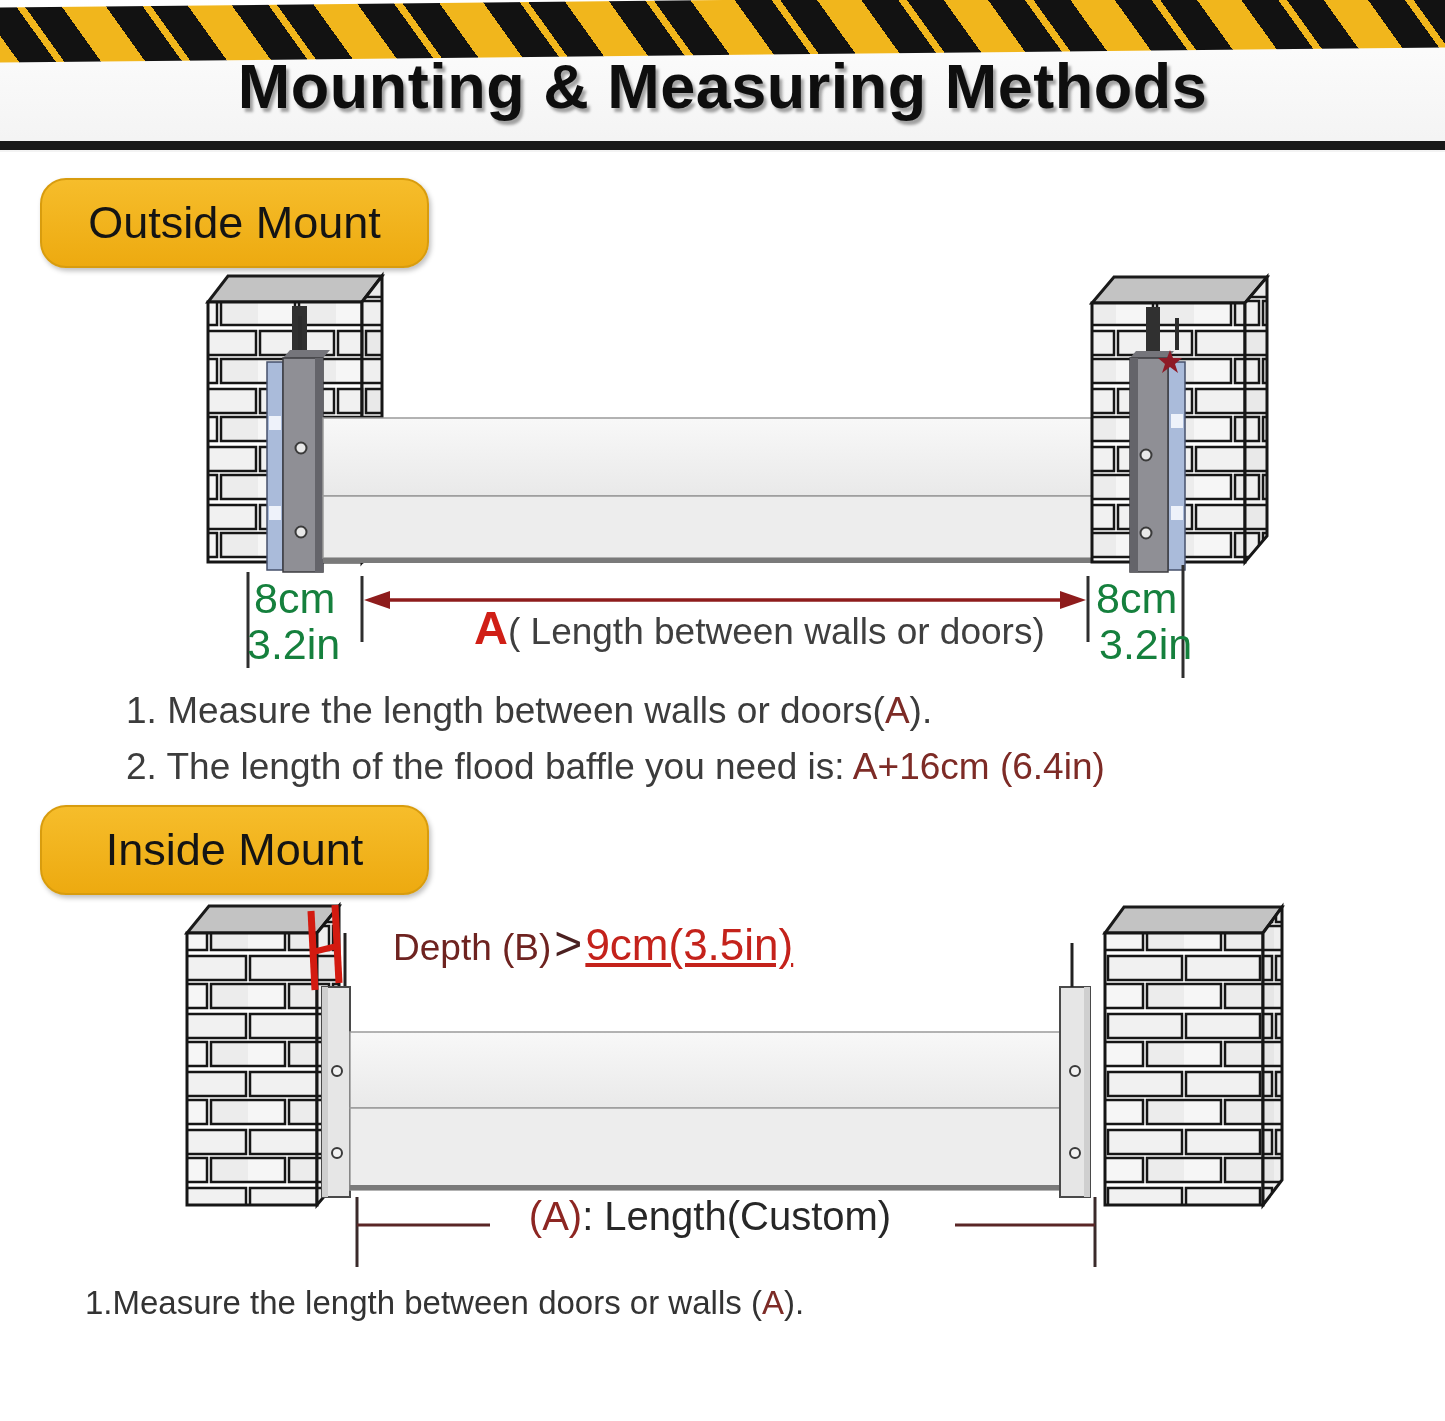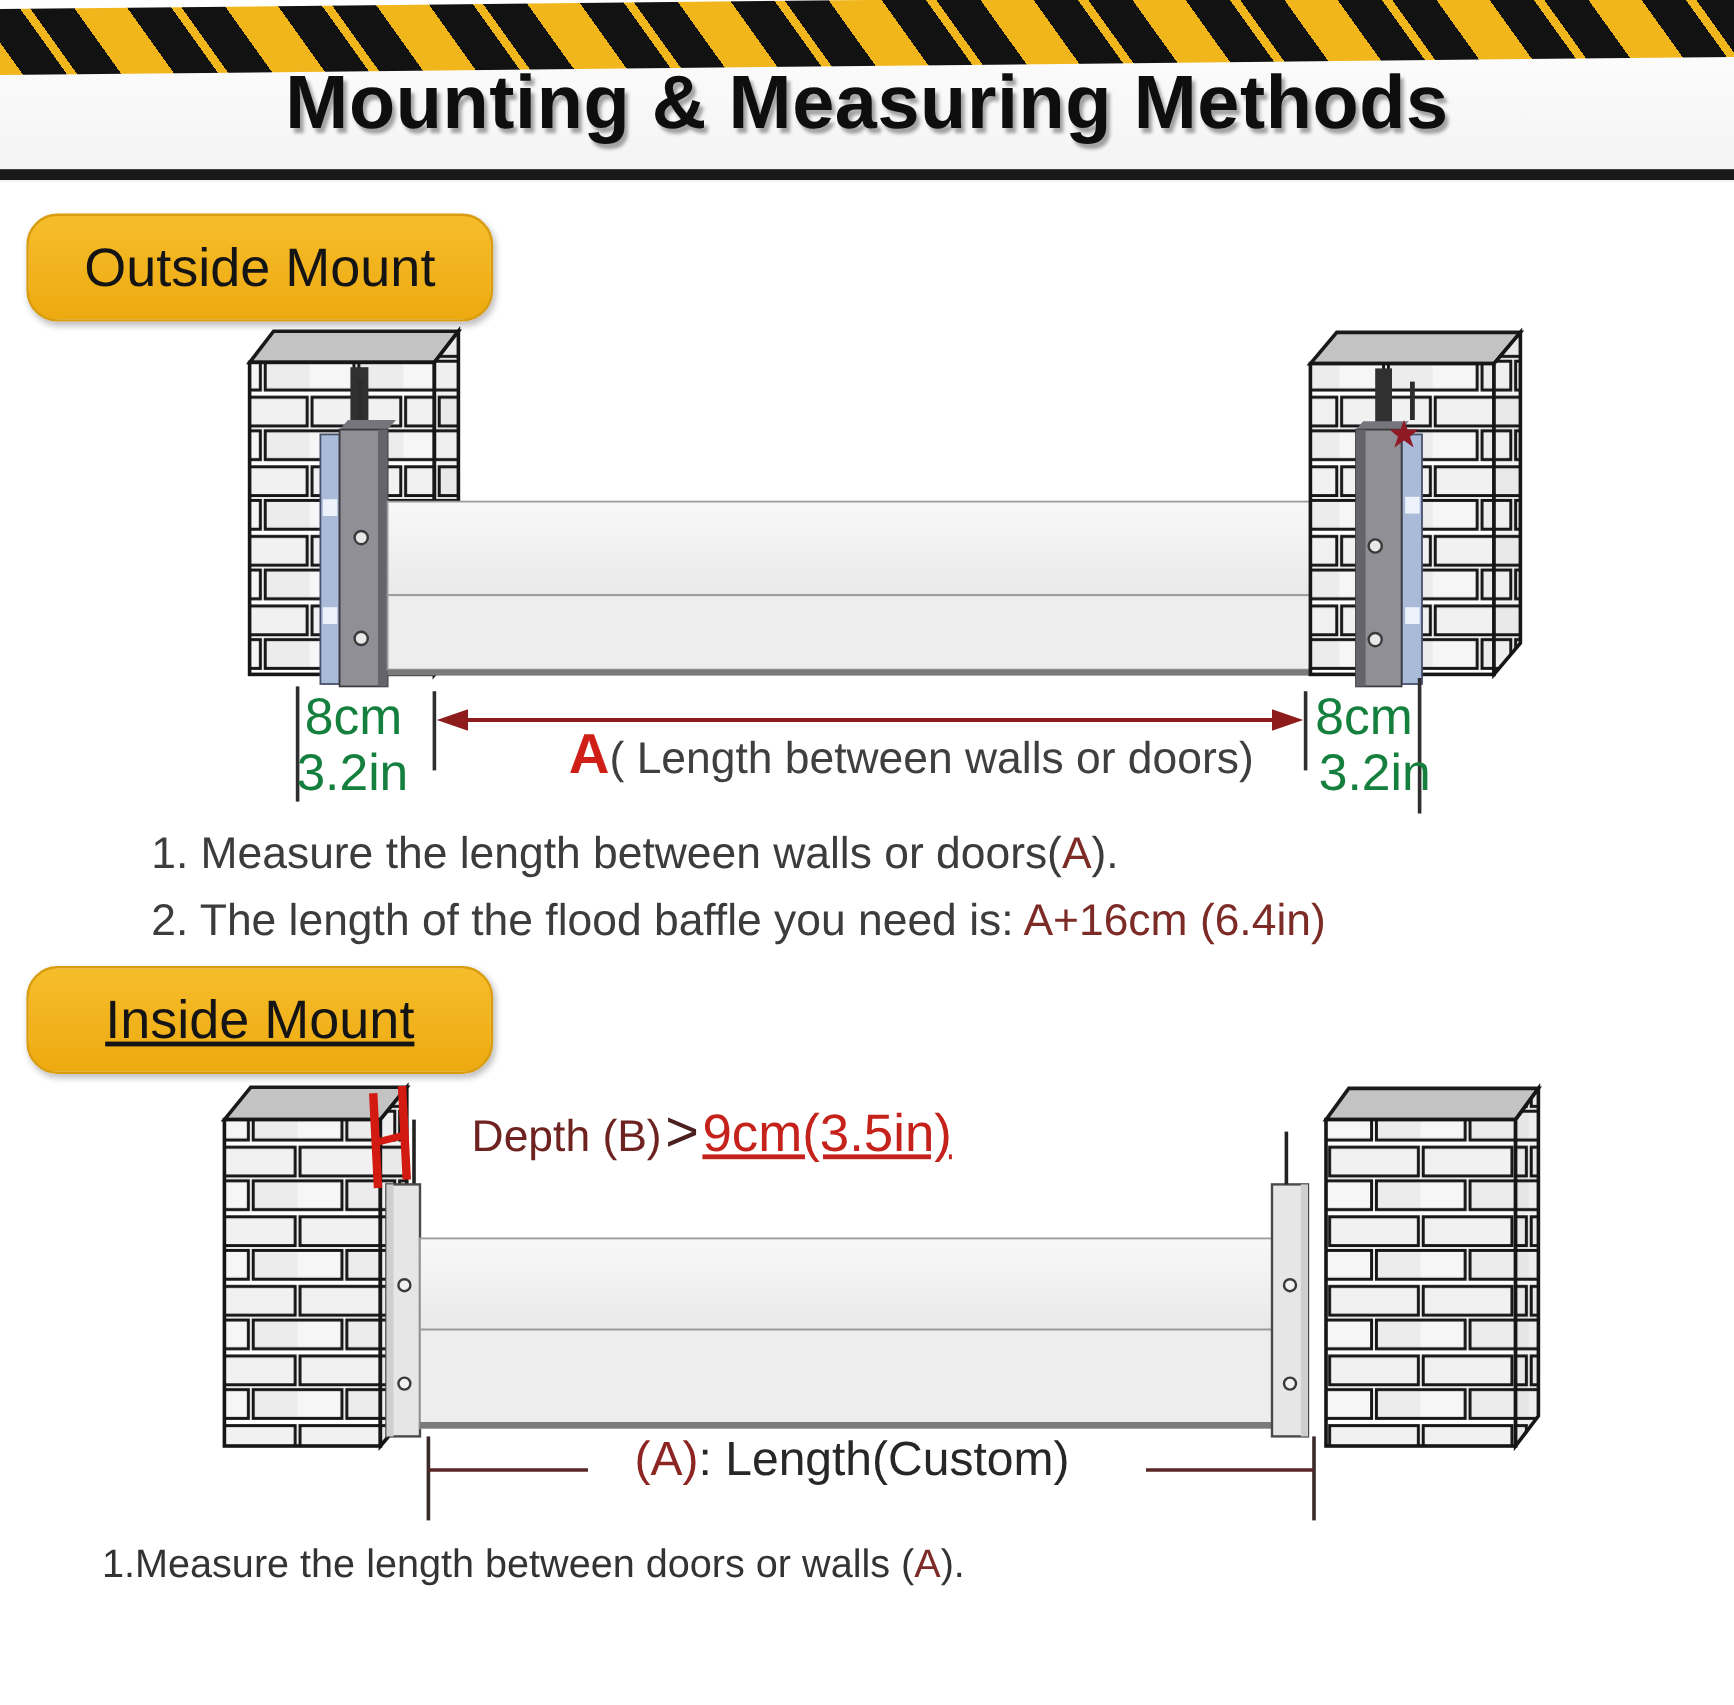--- a/index.html
+++ b/index.html
@@ -11,26 +11,26 @@
           background:linear-gradient(#ffffff,#f3f3f3);}
   .stripes{position:absolute;top:0;left:-25px;right:-25px;height:55px;transform:rotate(-0.6deg);
            background:repeating-linear-gradient(55deg,
              #f1b61c 0 36px,#121212 36px 66px,#f1b61c 66px 73px,#121212 73px 103px);}
   .banner-rule{position:absolute;left:0;right:0;top:141px;height:9px;background:#191919;}
   .title{position:absolute;top:50px;left:0;width:100%;margin:0;text-align:center;
          font-size:63px;font-weight:bold;letter-spacing:.5px;color:#0e0e0e;
          text-shadow:3px 4px 3px rgba(0,0,0,.35);}
 
   
-  .badge{position:absolute;left:22px;width:385px;height:86px;display:flex;align-items:center;
+  .badge{position:absolute;left:40px;width:385px;height:86px;display:flex;align-items:center;
          justify-content:center;font-size:45px;color:#141414;
          background:linear-gradient(180deg,#f6bd2b,#edaa10);
          border:2px solid #d89c0e;border-radius:26px;box-shadow:2px 3px 5px rgba(0,0,0,.25);}
   .badge-outside{top:178px;}
-  .badge-inside{top:805px;text-decoration:underline;}
+  .badge-inside{top:805px;}
 
   
   .svg-outside{position:absolute;left:180px;top:270px;}
   .svg-inside{position:absolute;left:170px;top:895px;}
 
   
   .dimtext{position:absolute;font-size:43px;color:#15803d;white-space:nowrap;}
   .a-row{position:absolute;left:474px;top:600px;display:flex;align-items:baseline;white-space:nowrap;}
   .a-red{font-size:47px;font-weight:bold;color:#d01f16;}
   .a-rest{font-size:37px;color:#3f3f3f;}

